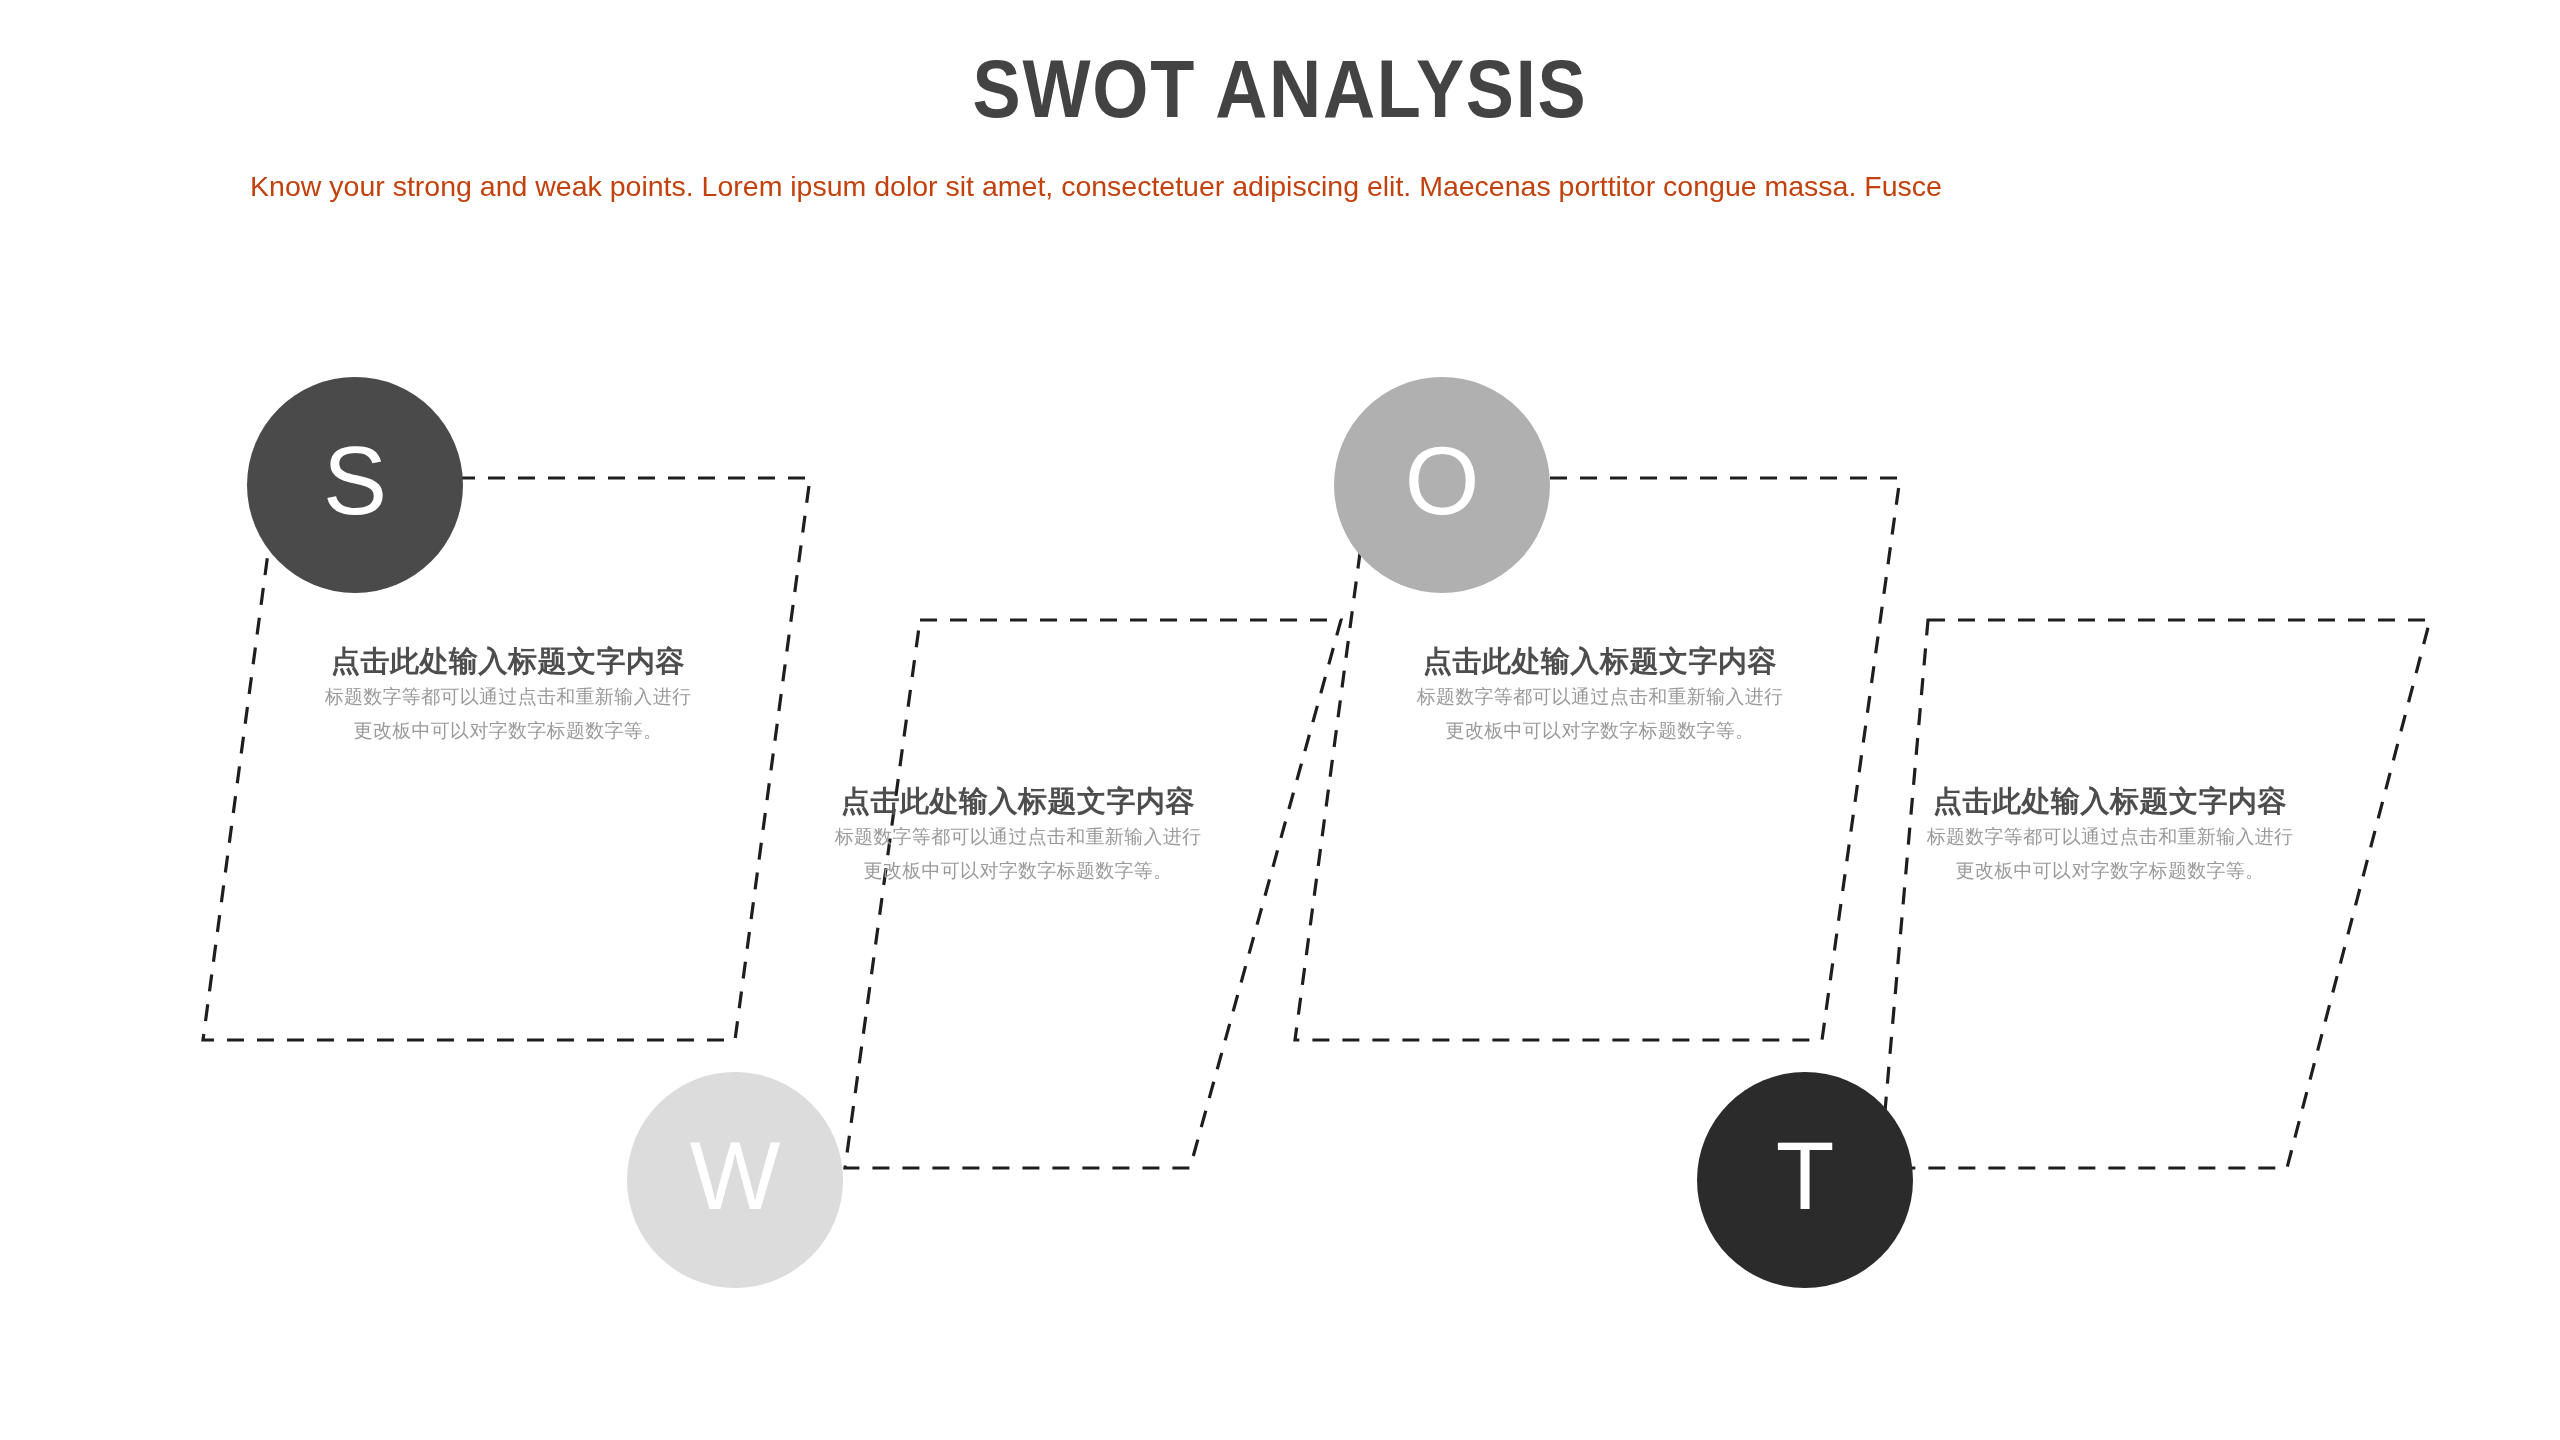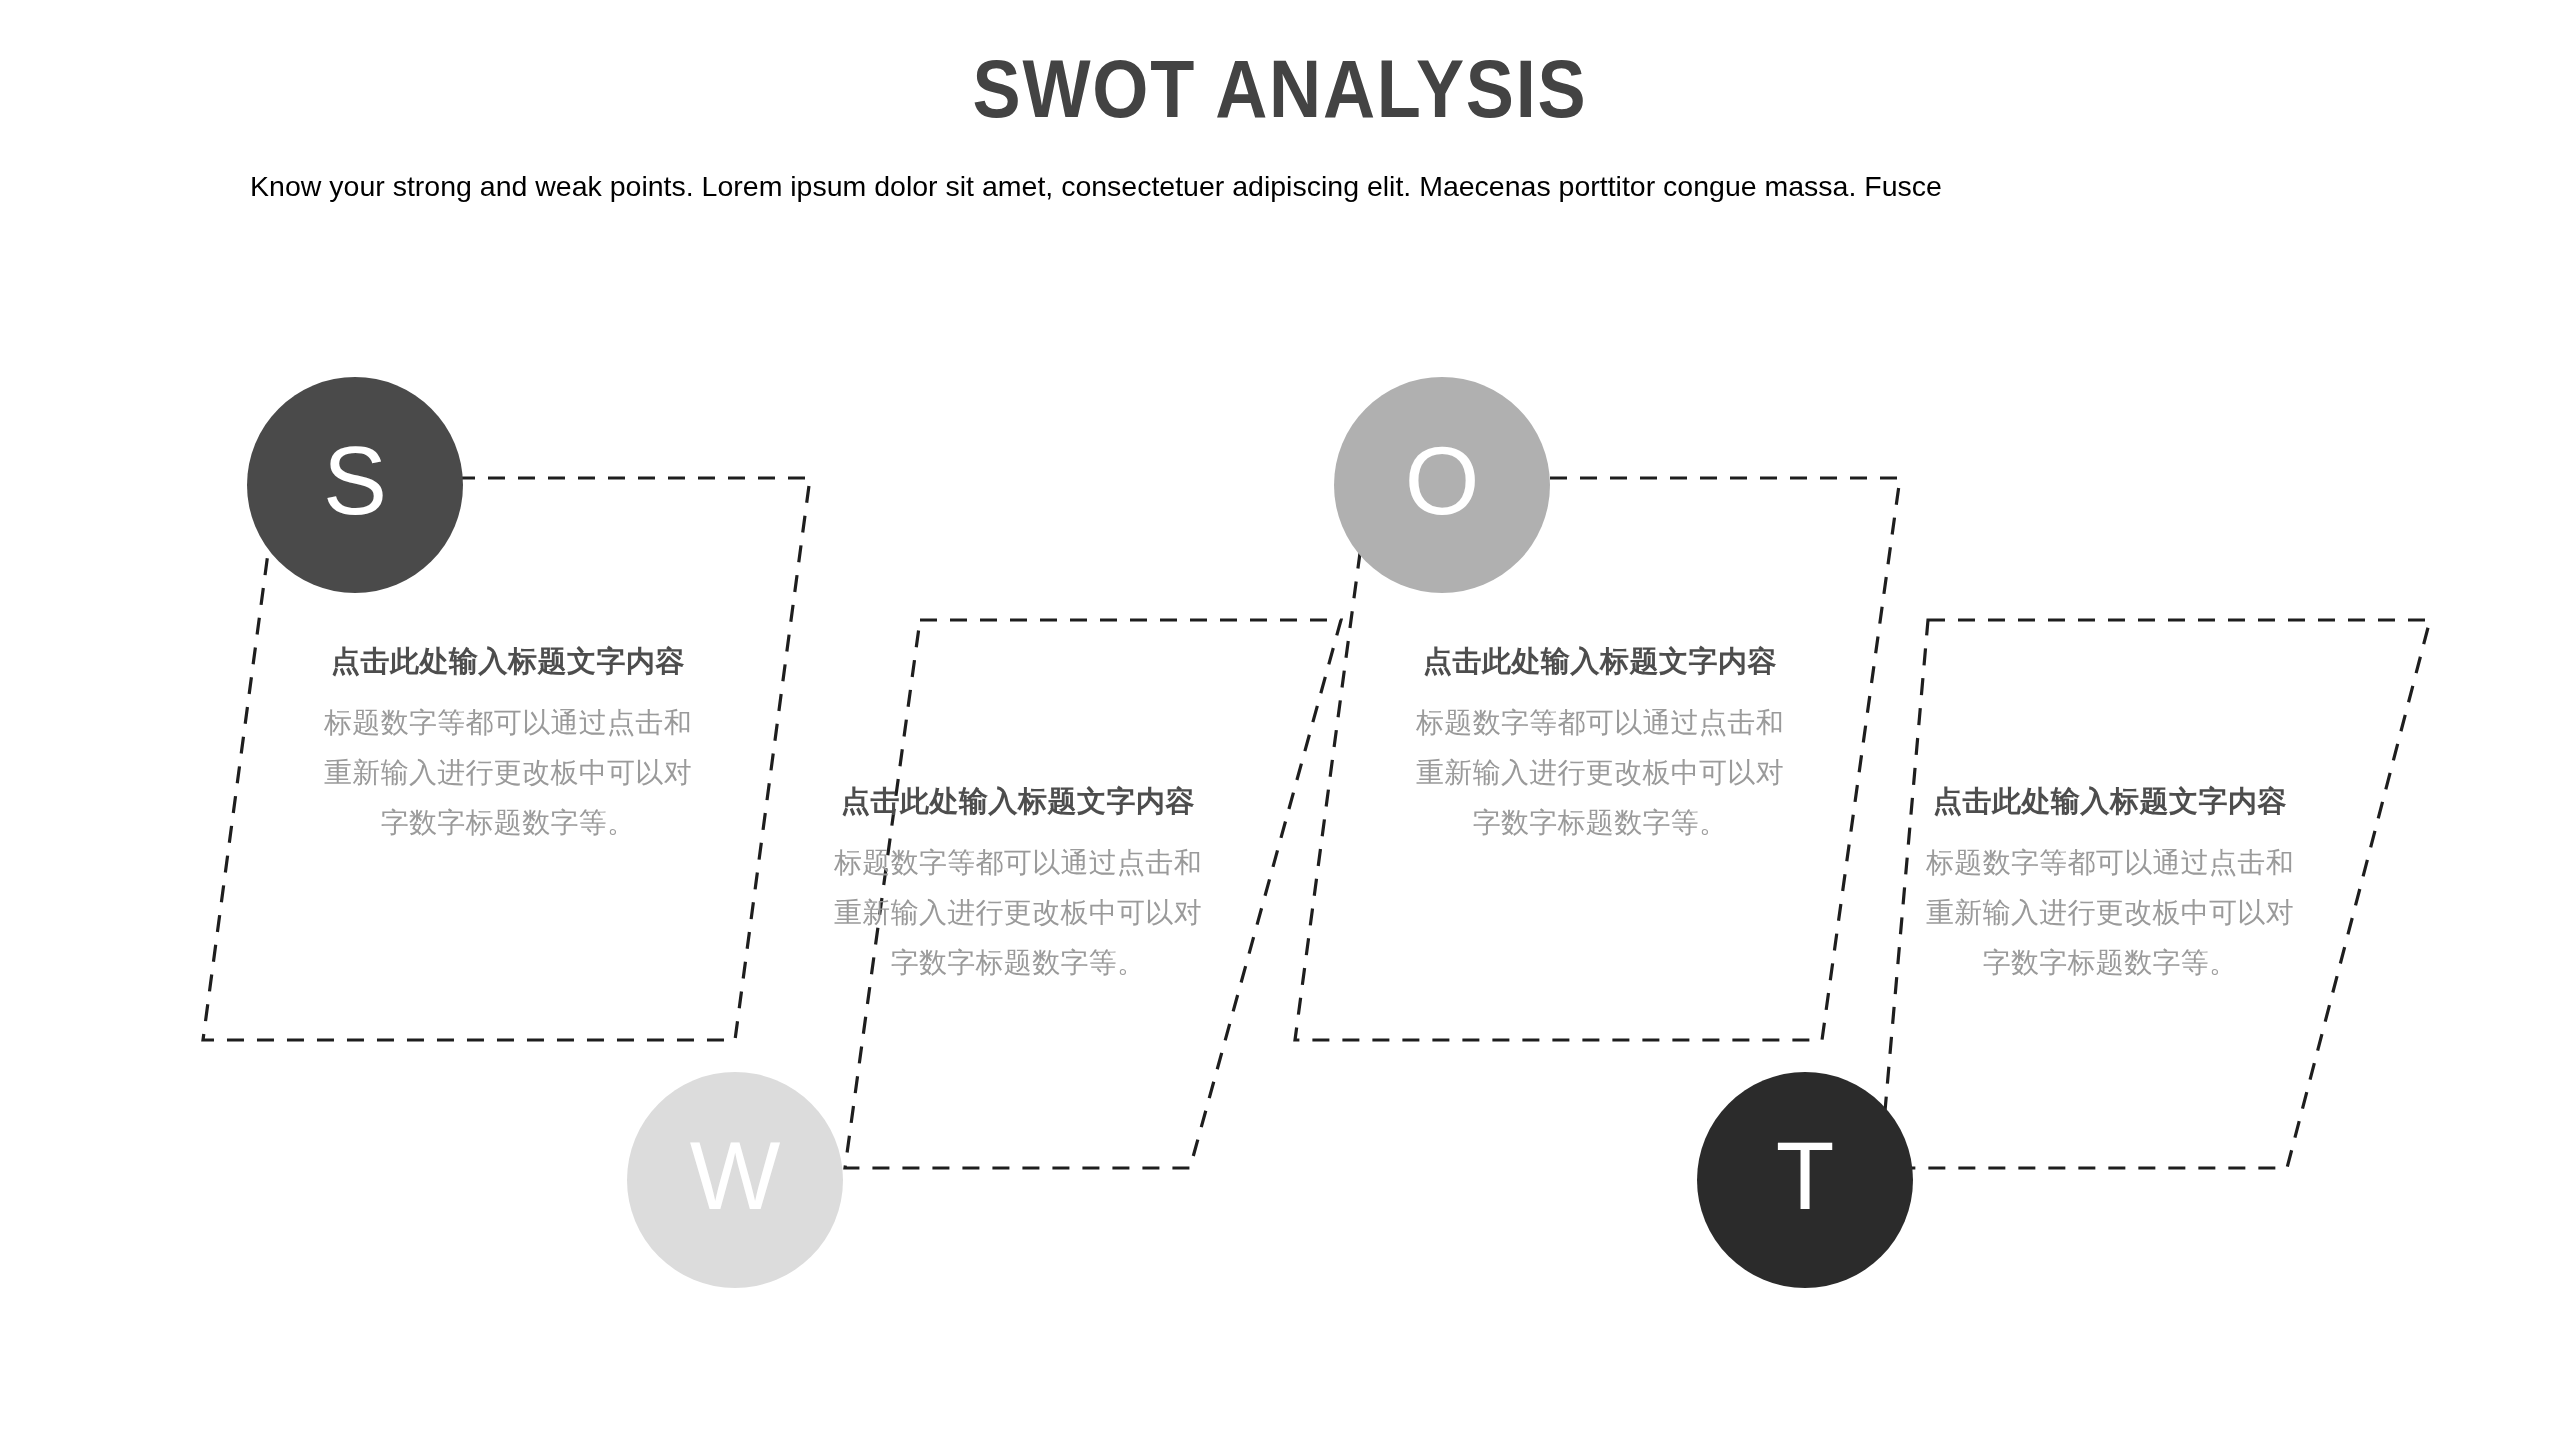--- a/index.html
+++ b/index.html
@@ -63,36 +63,35 @@
   
   .panel-text{position:absolute;width:380px;text-align:center;}
   .p-head{
     font-size:29px;
     font-weight:bold;
     color:#4d4d4d;
     line-height:1.28;
     letter-spacing:.5px;
   }
   .p-body{
-    margin-top:18px;
-    font-size:28px;
+    font-size:19px;
     font-weight:normal;
     color:#9a9a9a;
     line-height:1.78;
     letter-spacing:.3px;
   }
 </style>
 </head>
 <body style="background: rgb(255, 255, 255);">
 
 <div id="slide">
 
   <div class="title" style="color: rgb(67, 67, 67);">SWOT ANALYSIS</div>
 
-  <div class="subtitle" style="color: #000000;">
+  <div class="subtitle" style="color: #c2410c;">
     <span style="display: block;">Know your strong and weak points. Lorem ipsum dolor sit amet, consectetuer adipiscing elit. Maecenas porttitor congue massa. Fusce</span>
   </div>
 
   <svg id="shapes" viewBox="0 0 2560 1440">
     <polygon class="para" points="278,478 810,478 735,1040 203,1040" stroke="#1e1e1e"></polygon>
     <polygon class="para" points="920,620 1341,620 1190,1168 845,1168" stroke="#1e1e1e"></polygon>
     <polygon class="para" points="1370,478 1900,478 1822,1040 1295,1040" stroke="#1e1e1e"></polygon>
     <polygon class="para" points="1928,620 2430,620 2287,1168 1880,1168" stroke="#1e1e1e"></polygon>
   </svg>
 

